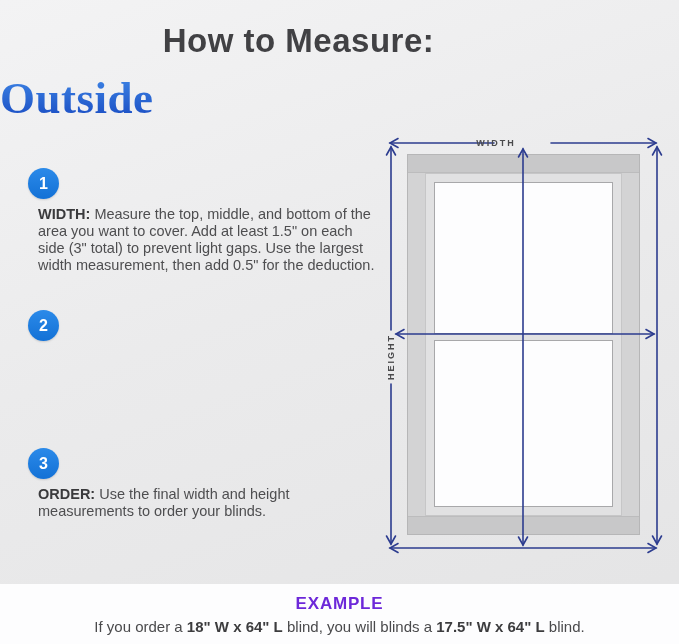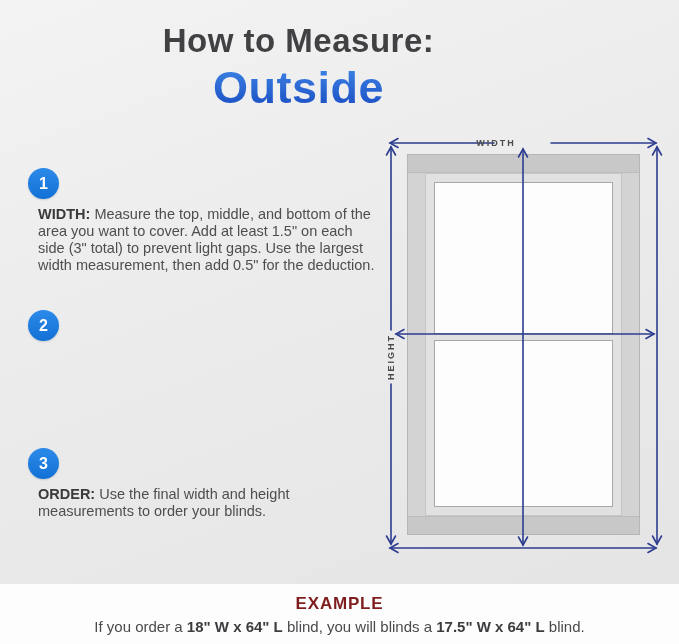--- a/index.html
+++ b/index.html
@@ -4,21 +4,21 @@
 <style>
   html,body{margin:0;padding:0;}
   body{font-family:"Liberation Sans", sans-serif;}
   .canvas{
     position:relative;width:679px;height:644px;overflow:hidden;
     background:linear-gradient(160deg,#f3f3f4 0%,#ebebec 45%,#e4e4e5 100%);
   }
   
   .header{position:absolute;top:22px;left:0;width:597px;text-align:center;}
   .title-line1{font-size:33px;font-weight:600;color:#414144;letter-spacing:.5px;}
-  .title-line2{margin-top:2px;display:flex;justify-content:center;align-items:baseline;gap:13px;}
+  .title-line2{margin-top:12px;display:flex;align-items:baseline;gap:13px;font-family:Liberation Serif, serif;}
   .title-highlight{font-size:45px;font-weight:700;letter-spacing:.5px;color:#2161d2;}
   @supports (-webkit-background-clip: text){
     .title-highlight{
       background:linear-gradient(180deg,#418ae8 0%,#1a4dc3 90%);
       -webkit-background-clip:text;background-clip:text;color:transparent;
     }
   }
   .title-suffix{font-size:36px;font-weight:600;color:#414144;}
   
   .step{position:absolute;left:28px;width:348px;}
@@ -46,21 +46,21 @@
   
   .arrows-svg{position:absolute;left:380px;top:133px;width:288px;height:424px;z-index:2;}
   .dim-label{
     position:absolute;z-index:3;font-size:9px;font-weight:700;letter-spacing:2px;
     color:#4b4b4d;text-align:center;line-height:12px;
   }
   .width-label{left:467px;top:137px;width:58px;}
   .height-label{left:361px;top:351px;width:60px;height:12px;transform:rotate(-90deg);}
   
   .footer{position:absolute;left:0;top:584px;width:679px;height:60px;background:#fdfdfe;text-align:center;}
-  .example-heading{margin-top:10px;font-size:17px;font-weight:700;letter-spacing:.8px;color:#7f1d1d;}
+  .example-heading{margin-top:10px;font-size:17px;font-weight:700;letter-spacing:.8px;color:#6d28d9;}
   .example-text{margin-top:4px;font-size:15px;color:#4a4a4c;}
   .example-text b{color:#3c3c3e;font-weight:700;}
 </style>
 </head>
 <body>
 
 <div class="canvas">
 
   <div class="header">
     <div class="title-line1">How to Measure:</div>

